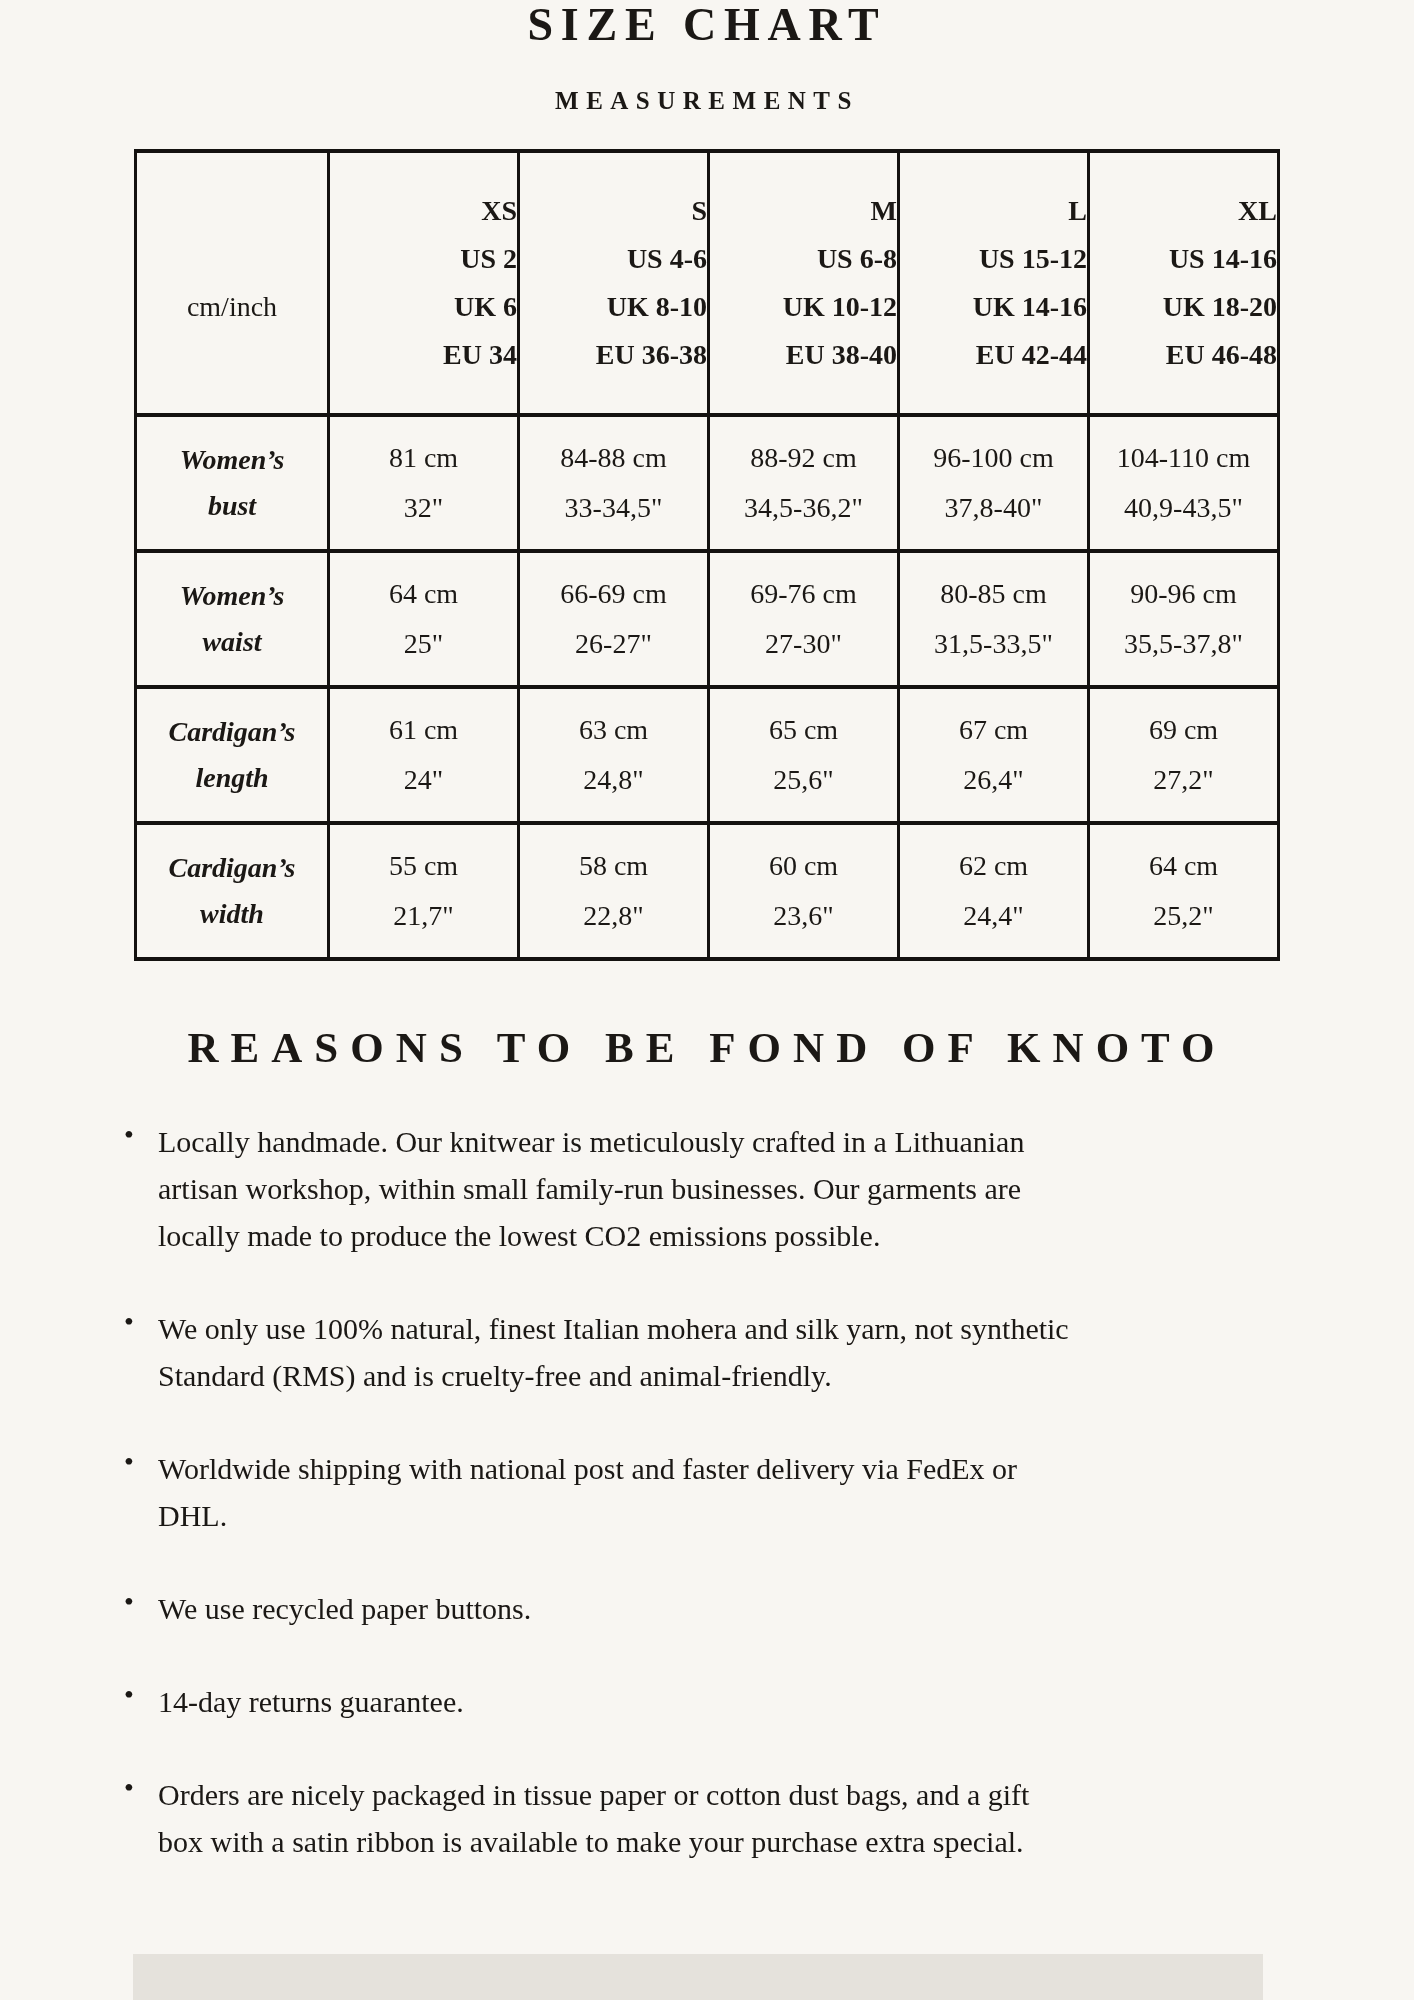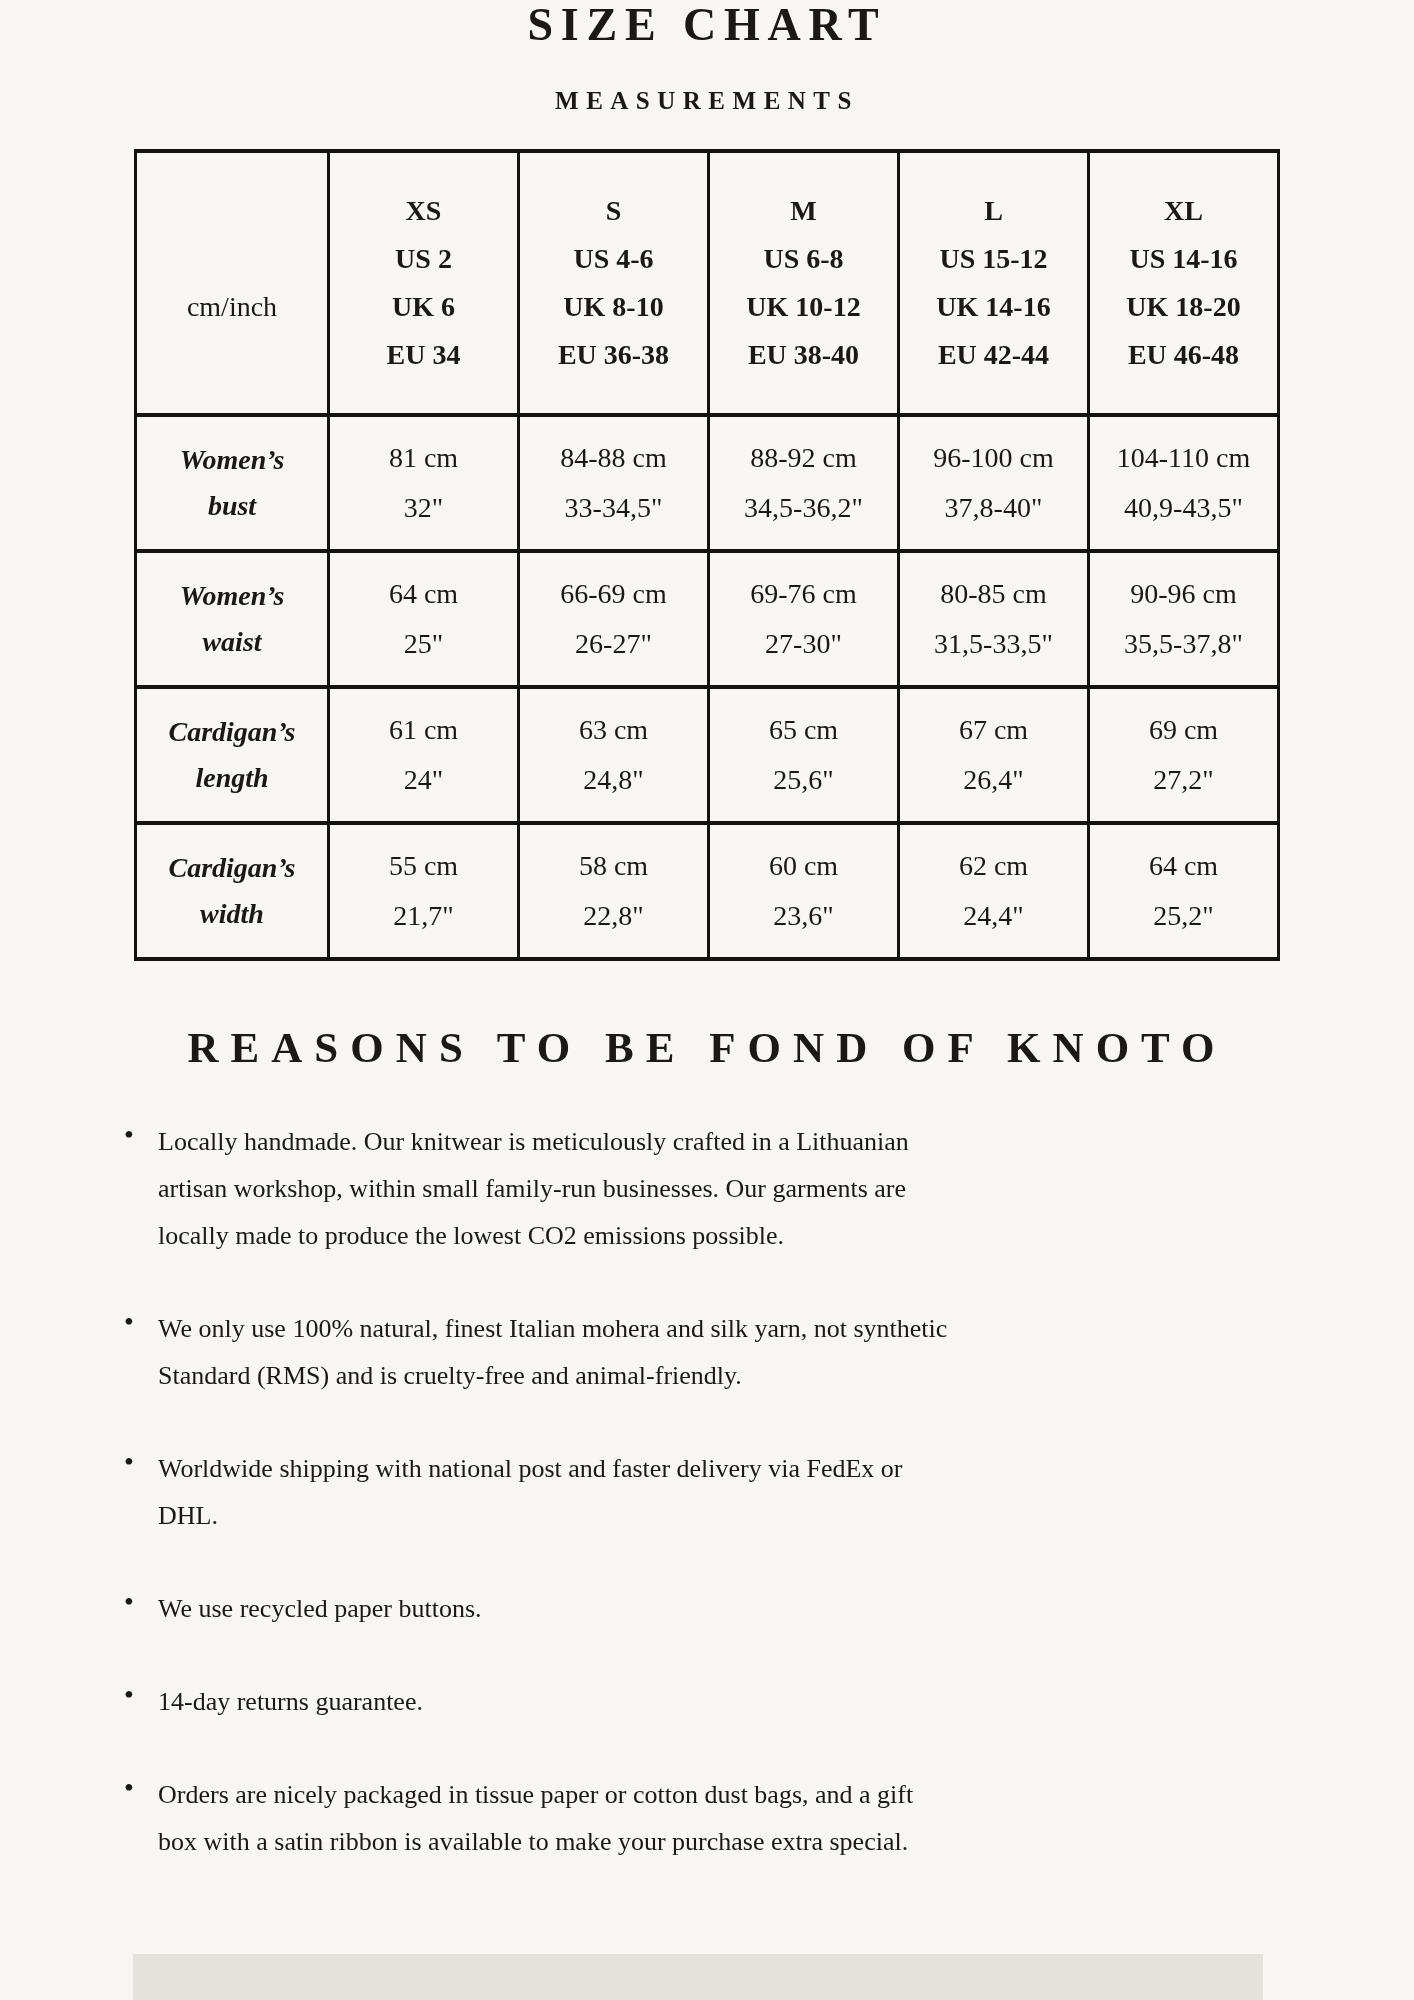--- a/index.html
+++ b/index.html
@@ -46,20 +46,21 @@
   td.col-unit { width: 190px; }
   td.col-size { width: 187px; }
 
   tr.header-row td { height: 212px; }
   tr.data-row td { height: 132px; }
 
   .hdr-line {
     font-weight: 700;
     font-size: 28px;
     line-height: 48px;
+    text-align: right;
   }
   .unit-cell {
     font-size: 28px;
     padding-top: 48px !important;
   }
   .label-line {
     font-weight: 700;
     font-size: 28px;
     line-height: 46px;
     font-style: italic;
@@ -79,21 +80,21 @@
   }
 
   ul.reasons-list {
     list-style: none;
     margin: 46px 0 0 158px;
     padding: 0;
   }
   ul.reasons-list li {
     position: relative;
     margin-bottom: 46px;
-    font-size: 26px;
+    font-size: 30px;
   }
   ul.reasons-list li::before {
     content: "\2022";
     position: absolute;
     left: -34px;
     top: 1px;
     font-size: 28px;
   }
   .reason-line {
     line-height: 47px;

